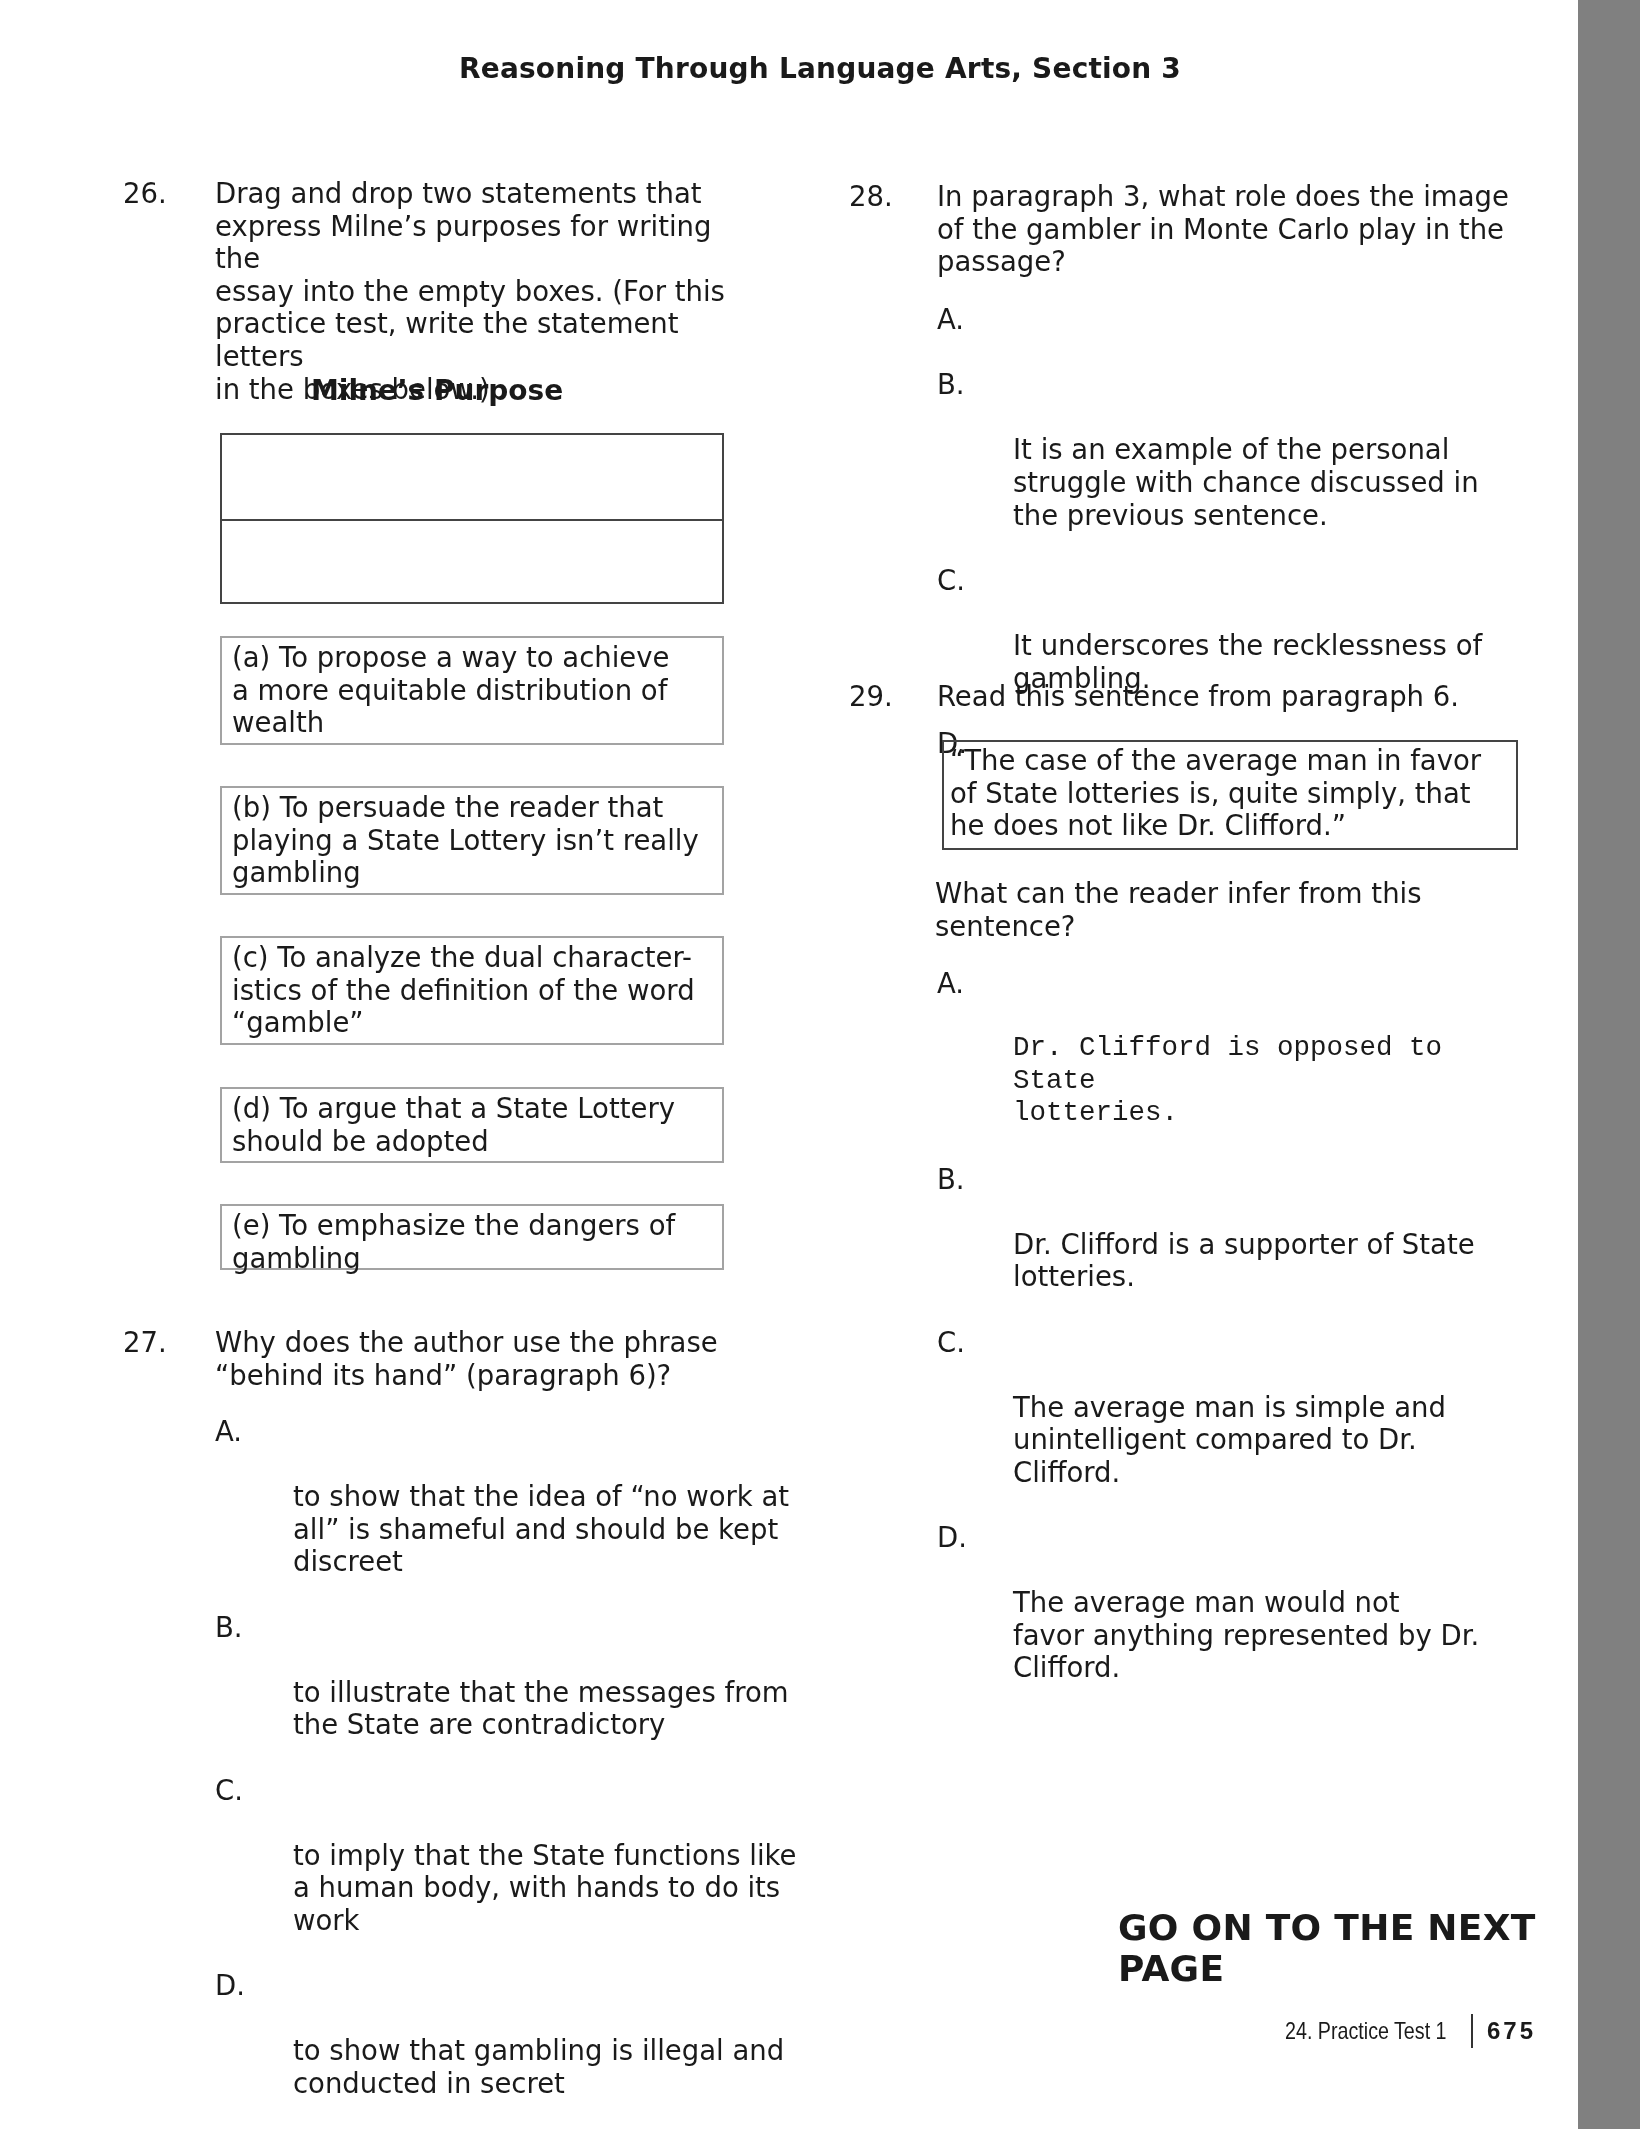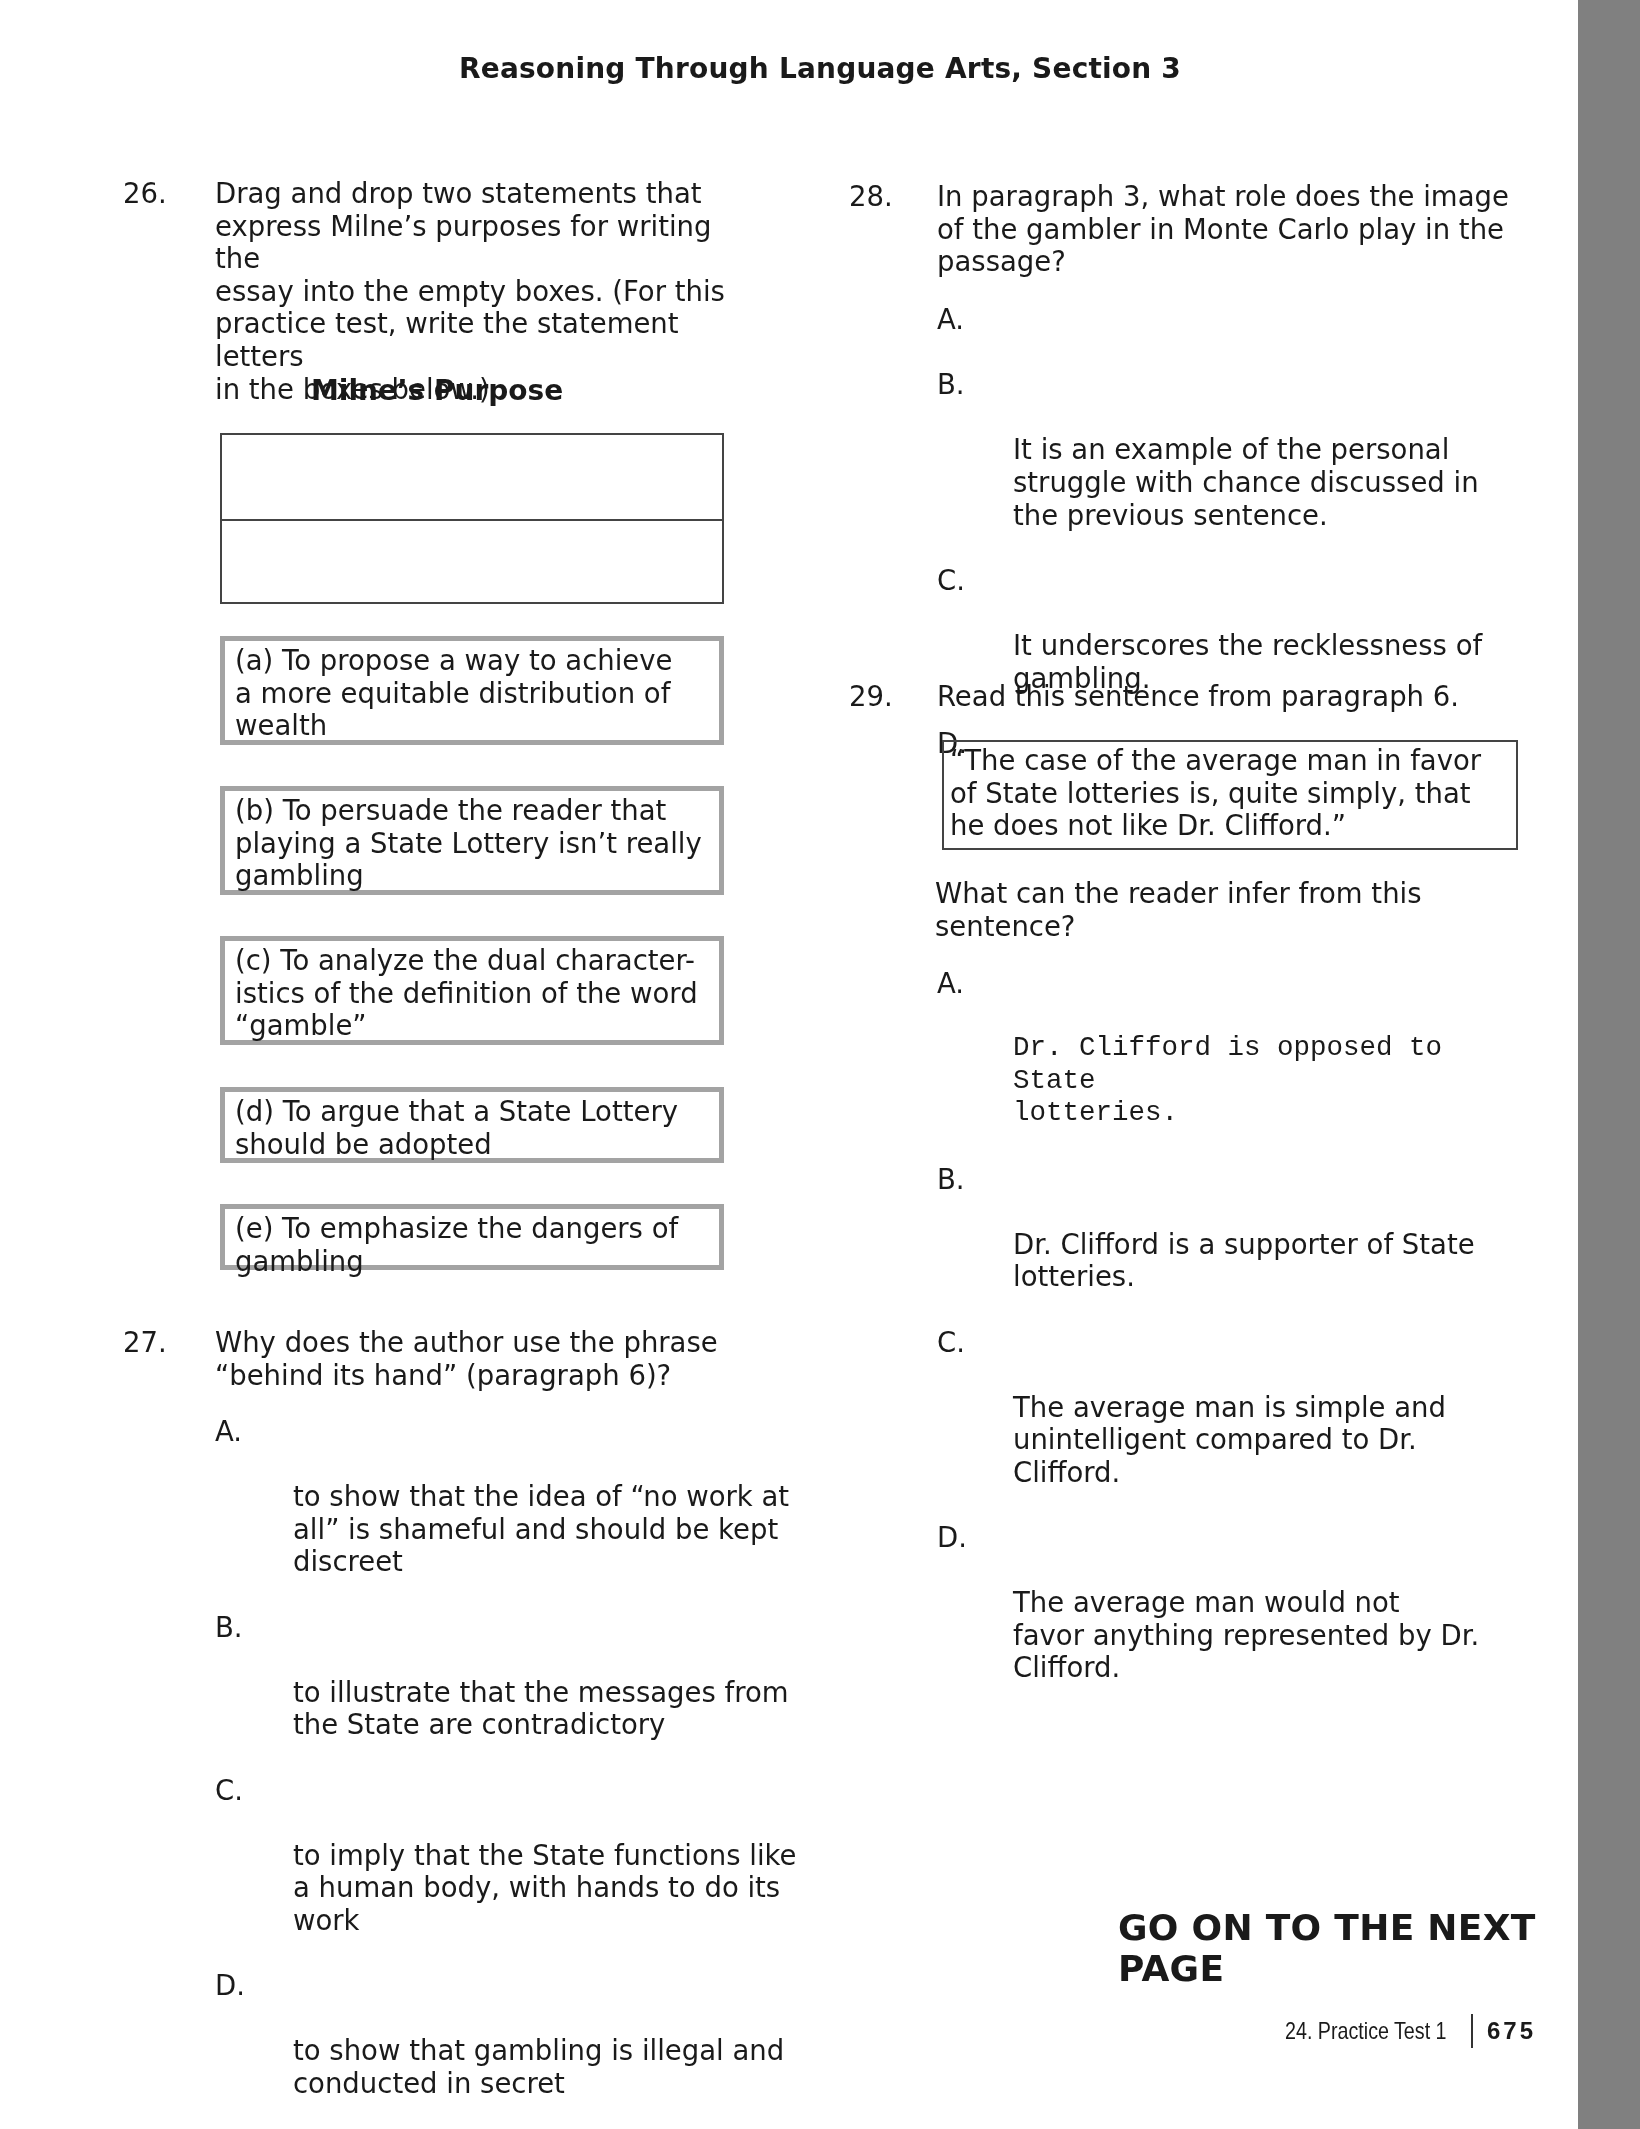--- a/index.html
+++ b/index.html
@@ -29,21 +29,21 @@
       position: absolute; font-weight: bold; font-size: 28px;
     }
     .drop-area {
       position: absolute; left: 220px; top: 433px; width: 504px; height: 171px;
       border: 2px solid #444; box-sizing: border-box;
     }
     .drop-slot { height: 50%; box-sizing: border-box; }
     .drop-slot + .drop-slot { border-top: 2px solid #444; }
     .stmt {
       position: absolute; left: 220px; width: 504px; box-sizing: border-box;
-      border: 5px solid #a3a3a3; padding: 3px 8px 14px 10px;
+      border: 2px solid #a3a3a3; padding: 3px 8px 14px 10px;
       font-size: 27.5px; line-height: 32.6px; white-space: pre-line;
     }
     .opts { position: absolute; font-size: 27.5px; line-height: 32.6px; }
     .opt { position: relative; white-space: pre-line; }
     .opt .letter { position: absolute; left: 0; top: 0; }
     .opt .otext { display: block; }
     .quote-box {
       position: absolute; left: 942px; top: 740px; width: 576px; height: 110px;
       box-sizing: border-box; border: 2px solid #444;
       padding: 2px 8px 0 6px; font-size: 27.5px; line-height: 32.6px; white-space: pre-line;

